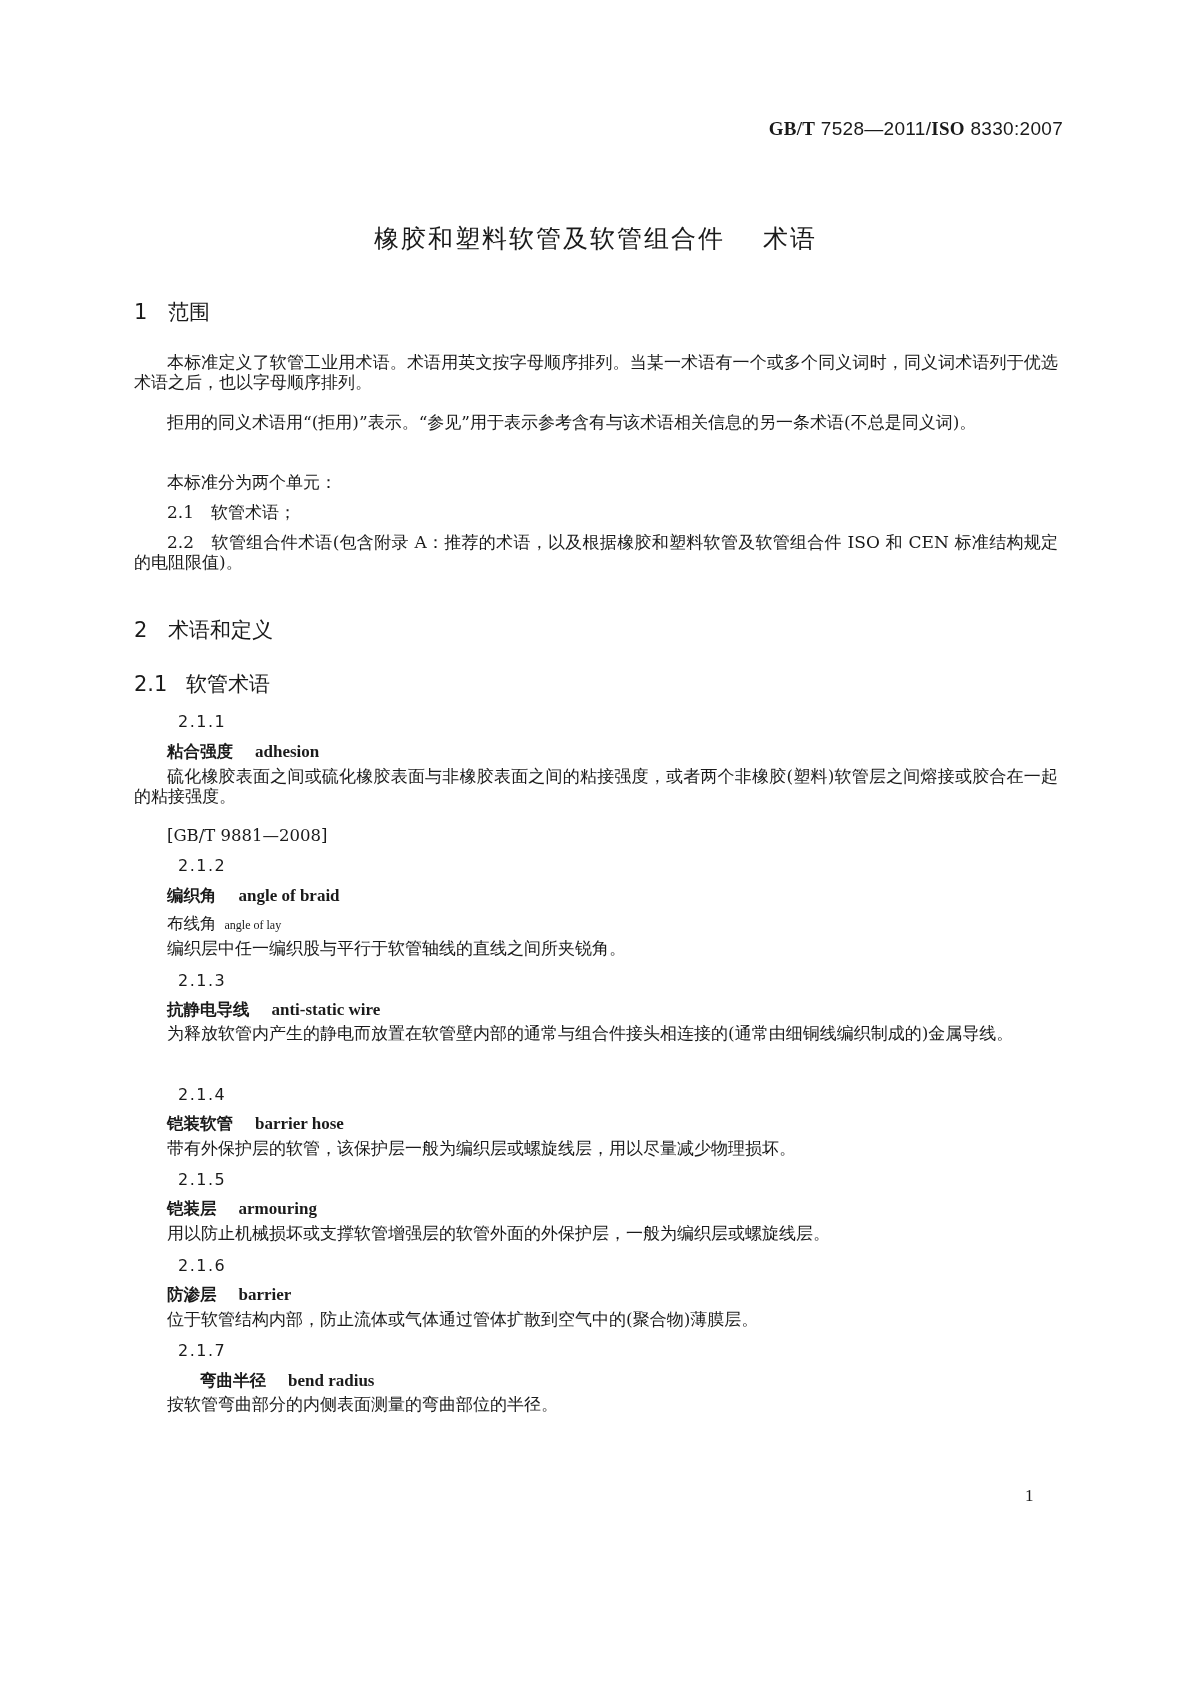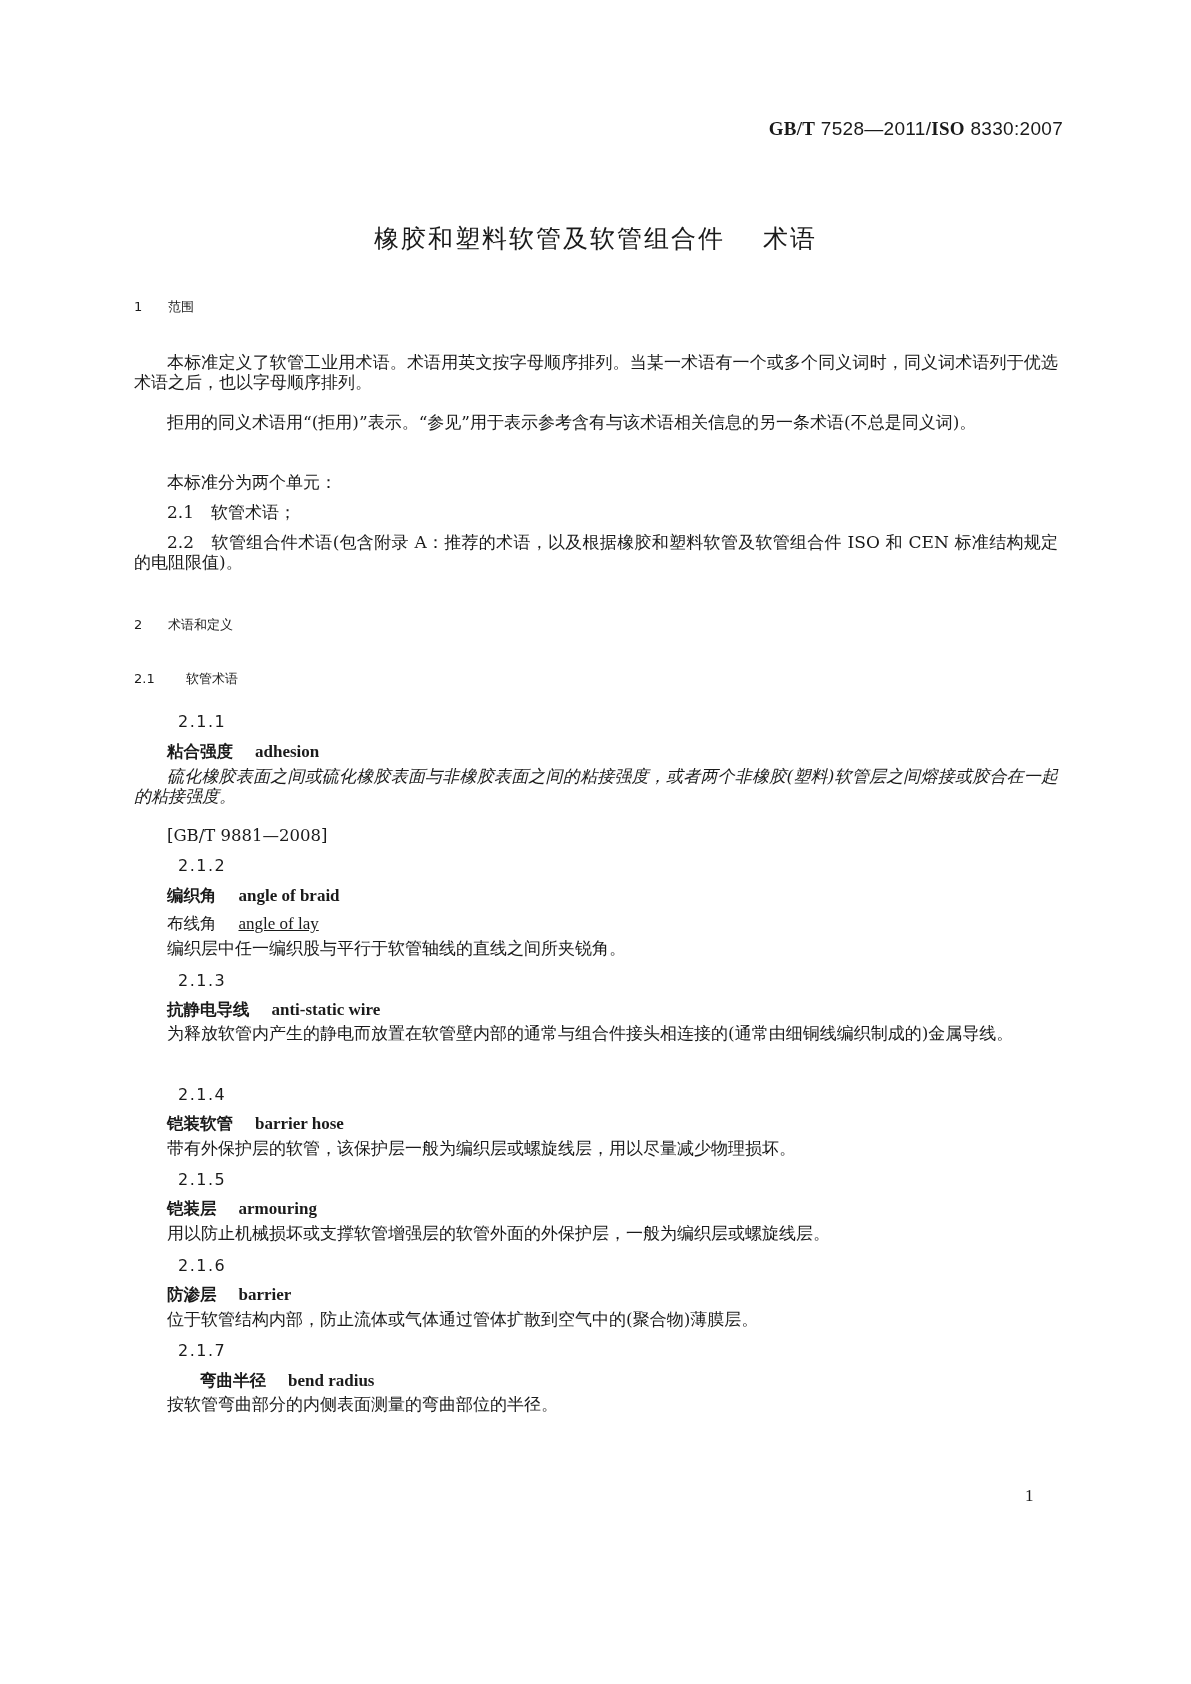--- a/index.html
+++ b/index.html
@@ -14,31 +14,31 @@
     font-size: 19px; letter-spacing: 0.3px;
   }
   .header b { font-family: "Liberation Serif", serif; font-weight: bold; }
   .title {
     position: absolute; top: 222px; left: 0; width: 1191px; text-align: center;
     font-family: "DejaVu Sans", "Liberation Sans", sans-serif;
     font-size: 25px; letter-spacing: 2px;
   }
   .title .gap { display: inline-block; width: 38px; }
   .abs { position: absolute; left: 134px; white-space: nowrap; }
-  .sec { font-family: "DejaVu Sans", sans-serif; font-size: 13px; }
+  .sec { font-family: "DejaVu Sans", sans-serif; font-size: 21px; }
   .sec .num { display: inline-block; width: 34px; }
   .sec2 .num { width: 52px; }
   .para { font-size: 17px; line-height: 20px; width: 924px; white-space: normal; text-align: justify; }
   .indent { text-indent: 33px; }
   .ind { left: 167px; }
   .clause { font-family: "DejaVu Sans", sans-serif; font-size: 16px; letter-spacing: 1.5px; margin-left: 44px; }
   .term { font-family: "DejaVu Sans", sans-serif; font-weight: bold; font-size: 16.5px; }
   .term .en { font-family: "Liberation Serif", serif; font-weight: bold; margin-left: 22px; font-size: 17px; }
   .syn { font-size: 16.5px; text-align: center; }
-  .syn .en { font-family: "Liberation Serif", serif; margin-left: 22px; font-size: 17px; text-decoration: underline; }
+  .syn .en { font-family: "Liberation Serif", serif; margin-left: 8px; font-size: 12px; }
   .pageno { position: absolute; top: 1486px; left: 1025px; font-family: "Liberation Serif", serif; font-size: 17px; }
 </style>
 </head>
 <body>
 
 <div class="header"><b>GB/T</b>&nbsp;<span>7528—2011/</span><b>ISO</b>&nbsp;<span>8330:2007</span></div>
 
 <div class="title"><span>橡胶和塑料软管及软管组合件</span><span class="gap"></span><span>术语</span></div>
 
 <div class="abs sec" style="top:298px;"><span class="num">1</span><span>范围</span></div>
@@ -48,21 +48,21 @@
 <div class="abs para indent" style="top:472px;">本标准分为两个单元：</div>
 <div class="abs para indent" style="top:502px;">2.1　软管术语；</div>
 <div class="abs para indent" style="top:532px;">2.2　软管组合件术语(包含附录 A：推荐的术语，以及根据橡胶和塑料软管及软管组合件 ISO 和 CEN 标准结构规定的电阻限值)。</div>
 
 <div class="abs sec" style="top:616px;"><span class="num">2</span><span>术语和定义</span></div>
 
 <div class="abs sec sec2" style="top:670px;"><span class="num">2.1</span><span>软管术语</span></div>
 
 <div class="abs clause" style="top:712px;">2.1.1</div>
 <div class="abs ind term" style="top:741px;"><span>粘合强度</span><span class="en">adhesion</span></div>
-<div class="abs para indent" style="top:766px;font-style:italic;">硫化橡胶表面之间或硫化橡胶表面与非橡胶表面之间的粘接强度，或者两个非橡胶(塑料)软管层之间熔接或胶合在一起的粘接强度。</div>
+<div class="abs para indent" style="top:766px;">硫化橡胶表面之间或硫化橡胶表面与非橡胶表面之间的粘接强度，或者两个非橡胶(塑料)软管层之间熔接或胶合在一起的粘接强度。</div>
 <div class="abs ind syn" style="top:826px;">[GB/T 9881—2008]</div>
 
 <div class="abs clause" style="top:856px;">2.1.2</div>
 <div class="abs ind term" style="top:885px;"><span>编织角</span><span class="en">angle of braid</span></div>
 <div class="abs ind syn" style="top:913px;"><span>布线角</span><span class="en">angle of lay</span></div>
 <div class="abs para indent" style="top:938px;">编织层中任一编织股与平行于软管轴线的直线之间所夹锐角。</div>
 
 <div class="abs clause" style="top:971px;">2.1.3</div>
 <div class="abs ind term" style="top:999px;"><span>抗静电导线</span><span class="en">anti-static wire</span></div>
 <div class="abs para indent" style="top:1023px;">为释放软管内产生的静电而放置在软管壁内部的通常与组合件接头相连接的(通常由细铜线编织制成的)金属导线。</div>

